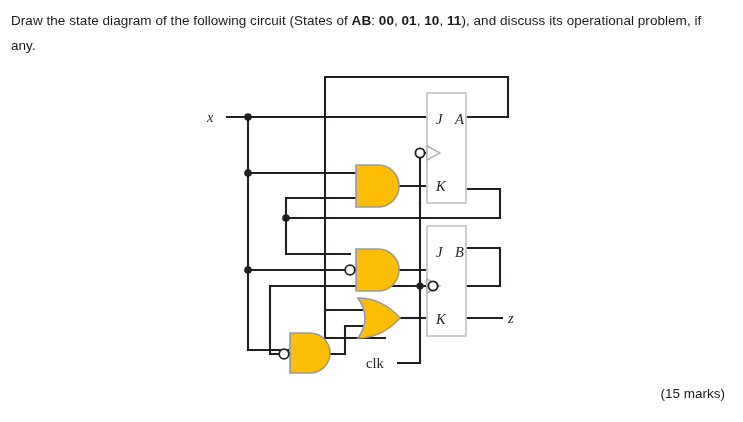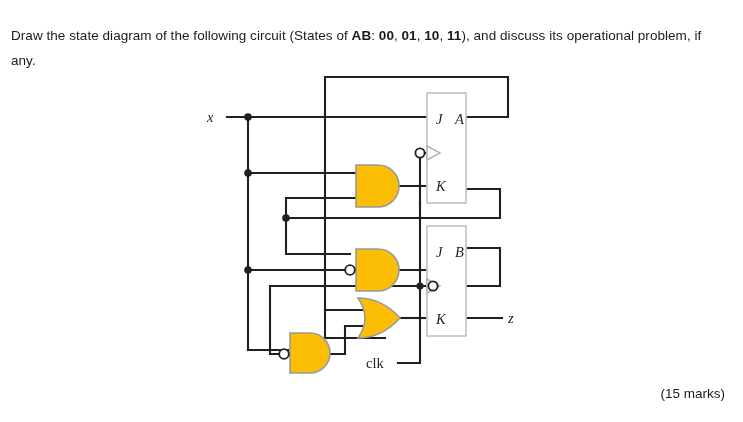--- a/index.html
+++ b/index.html
@@ -17,21 +17,20 @@
   }
   #question-text {
     position: absolute;
     left: 11px;
     top: 8px;
     width: 712px;
     font-size: 13.5px;
     line-height: 25px;
     color: #1a1a1a;
     letter-spacing: 0.05px;
-    margin-top: 15px;
   }
   #question-text b {
     font-weight: bold;
   }
   #marks-line {
     position: absolute;
     right: 18px;
     top: 386px;
     font-size: 13.5px;
     color: #1a1a1a;

